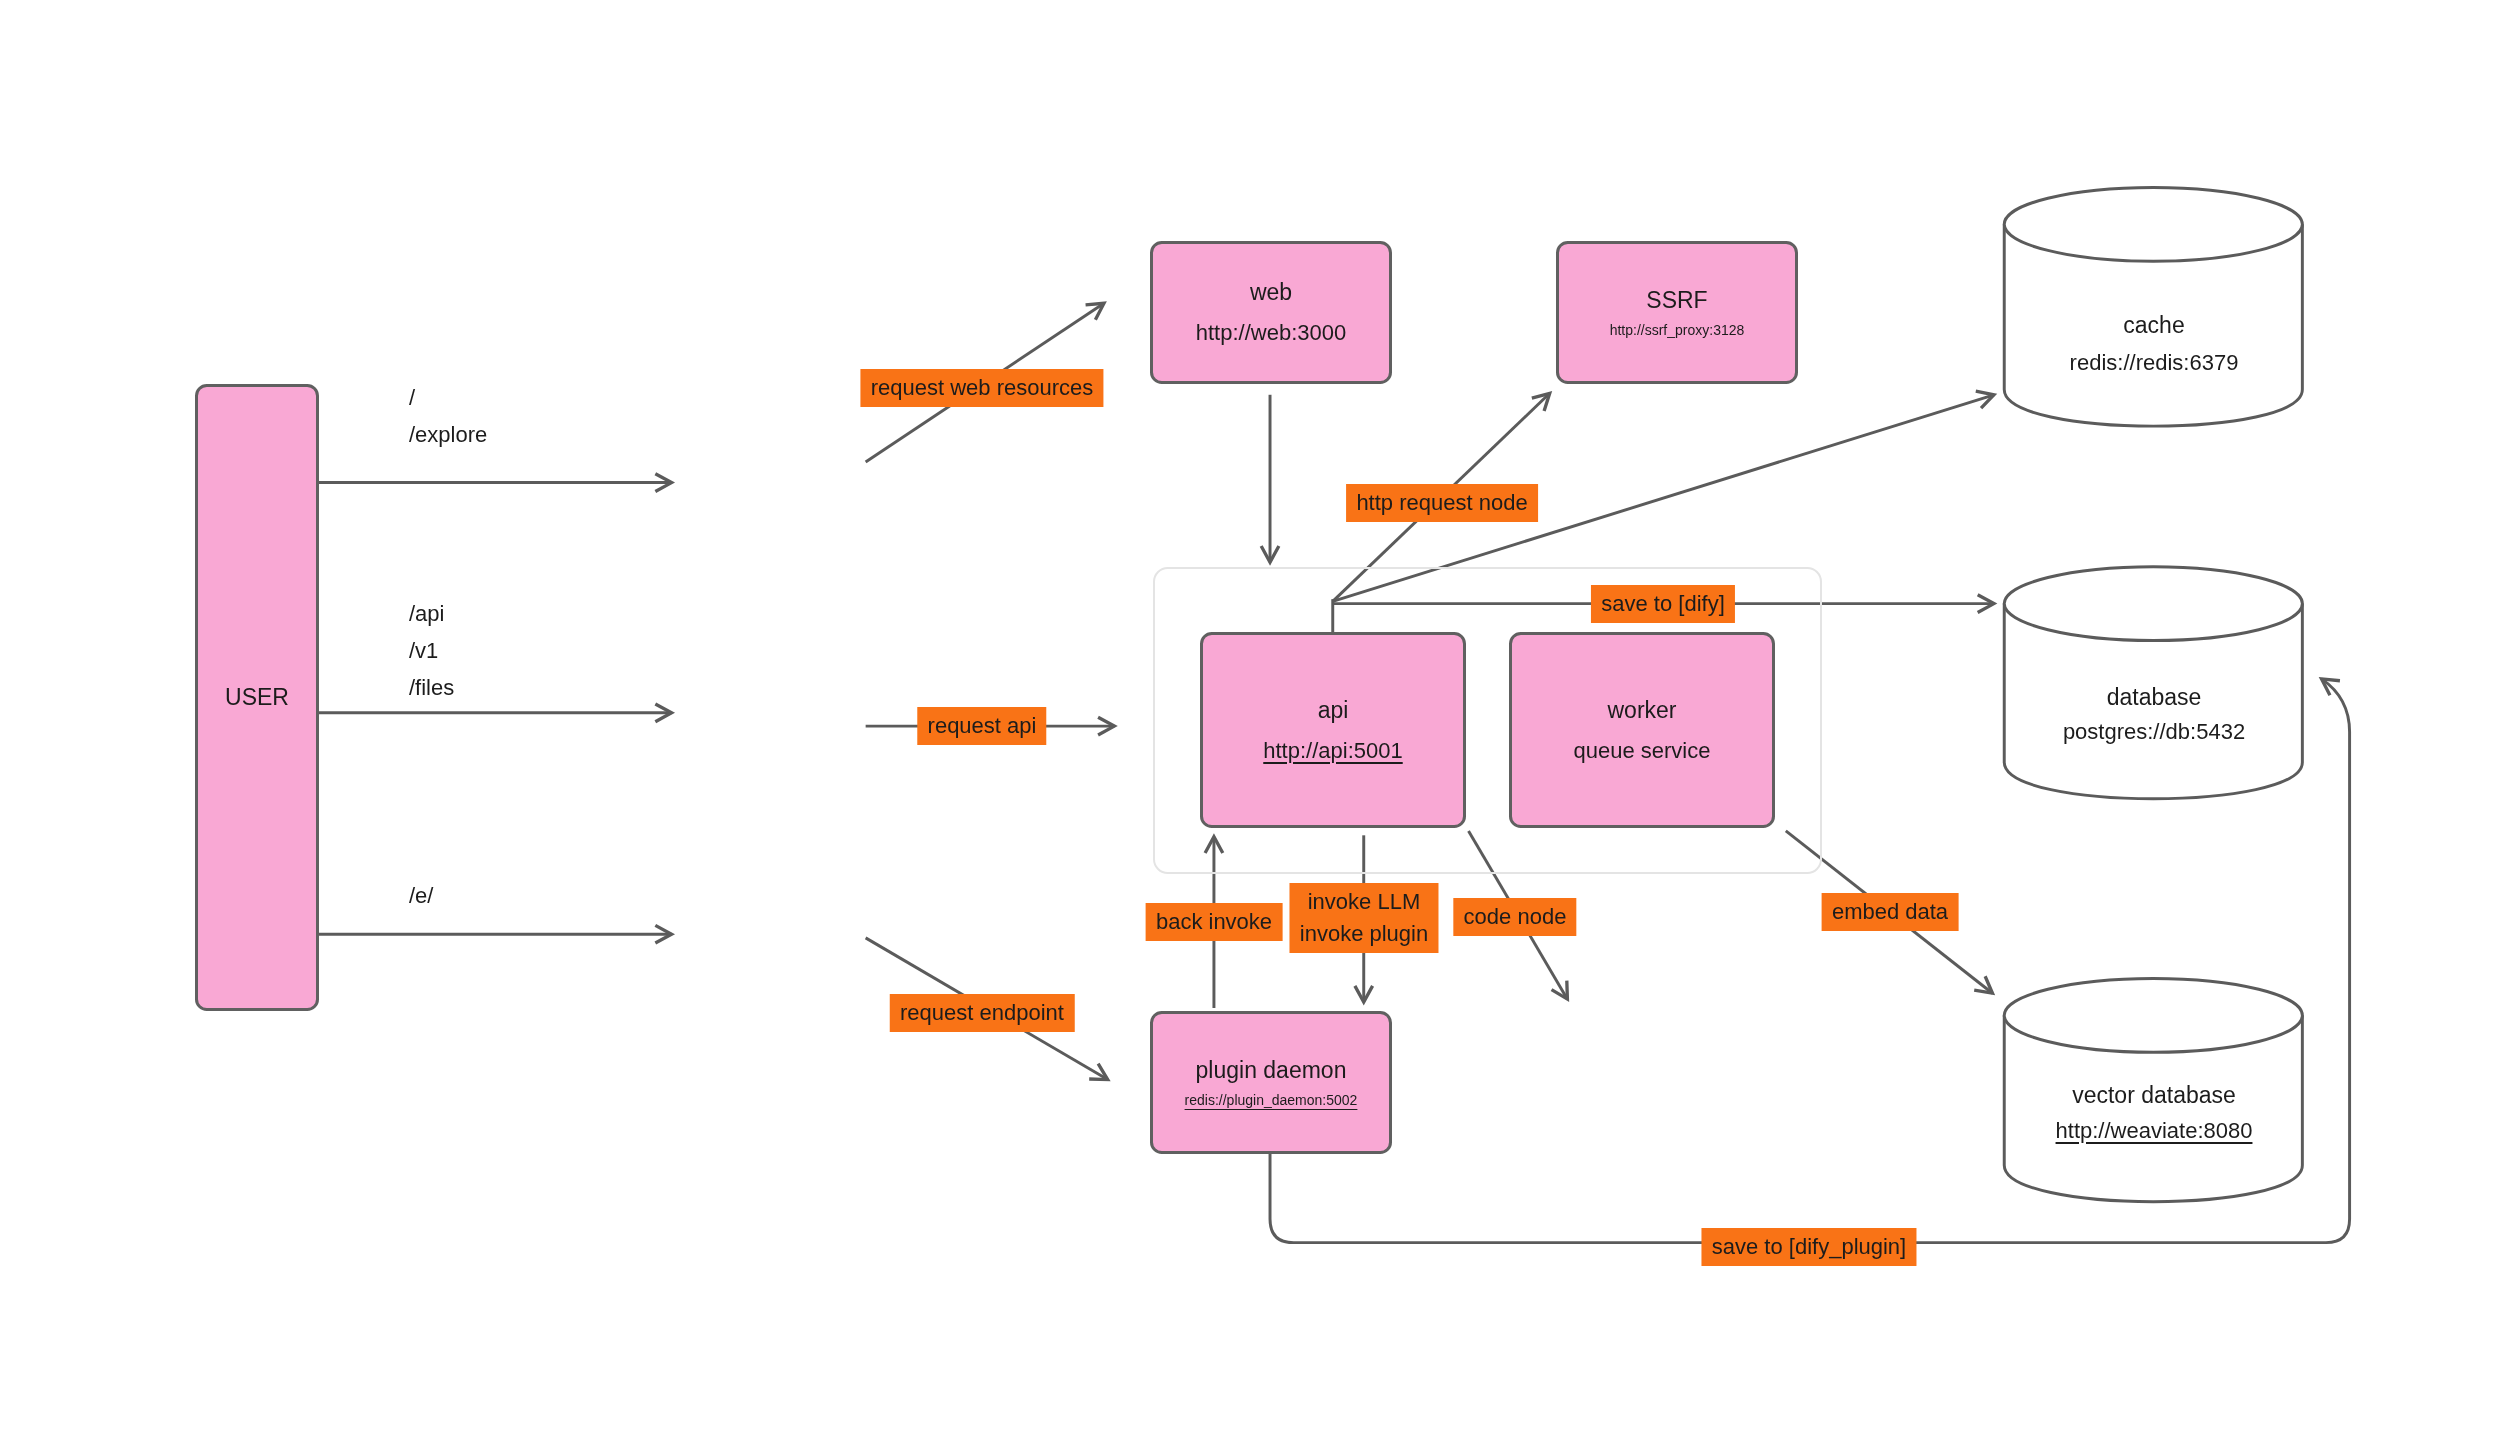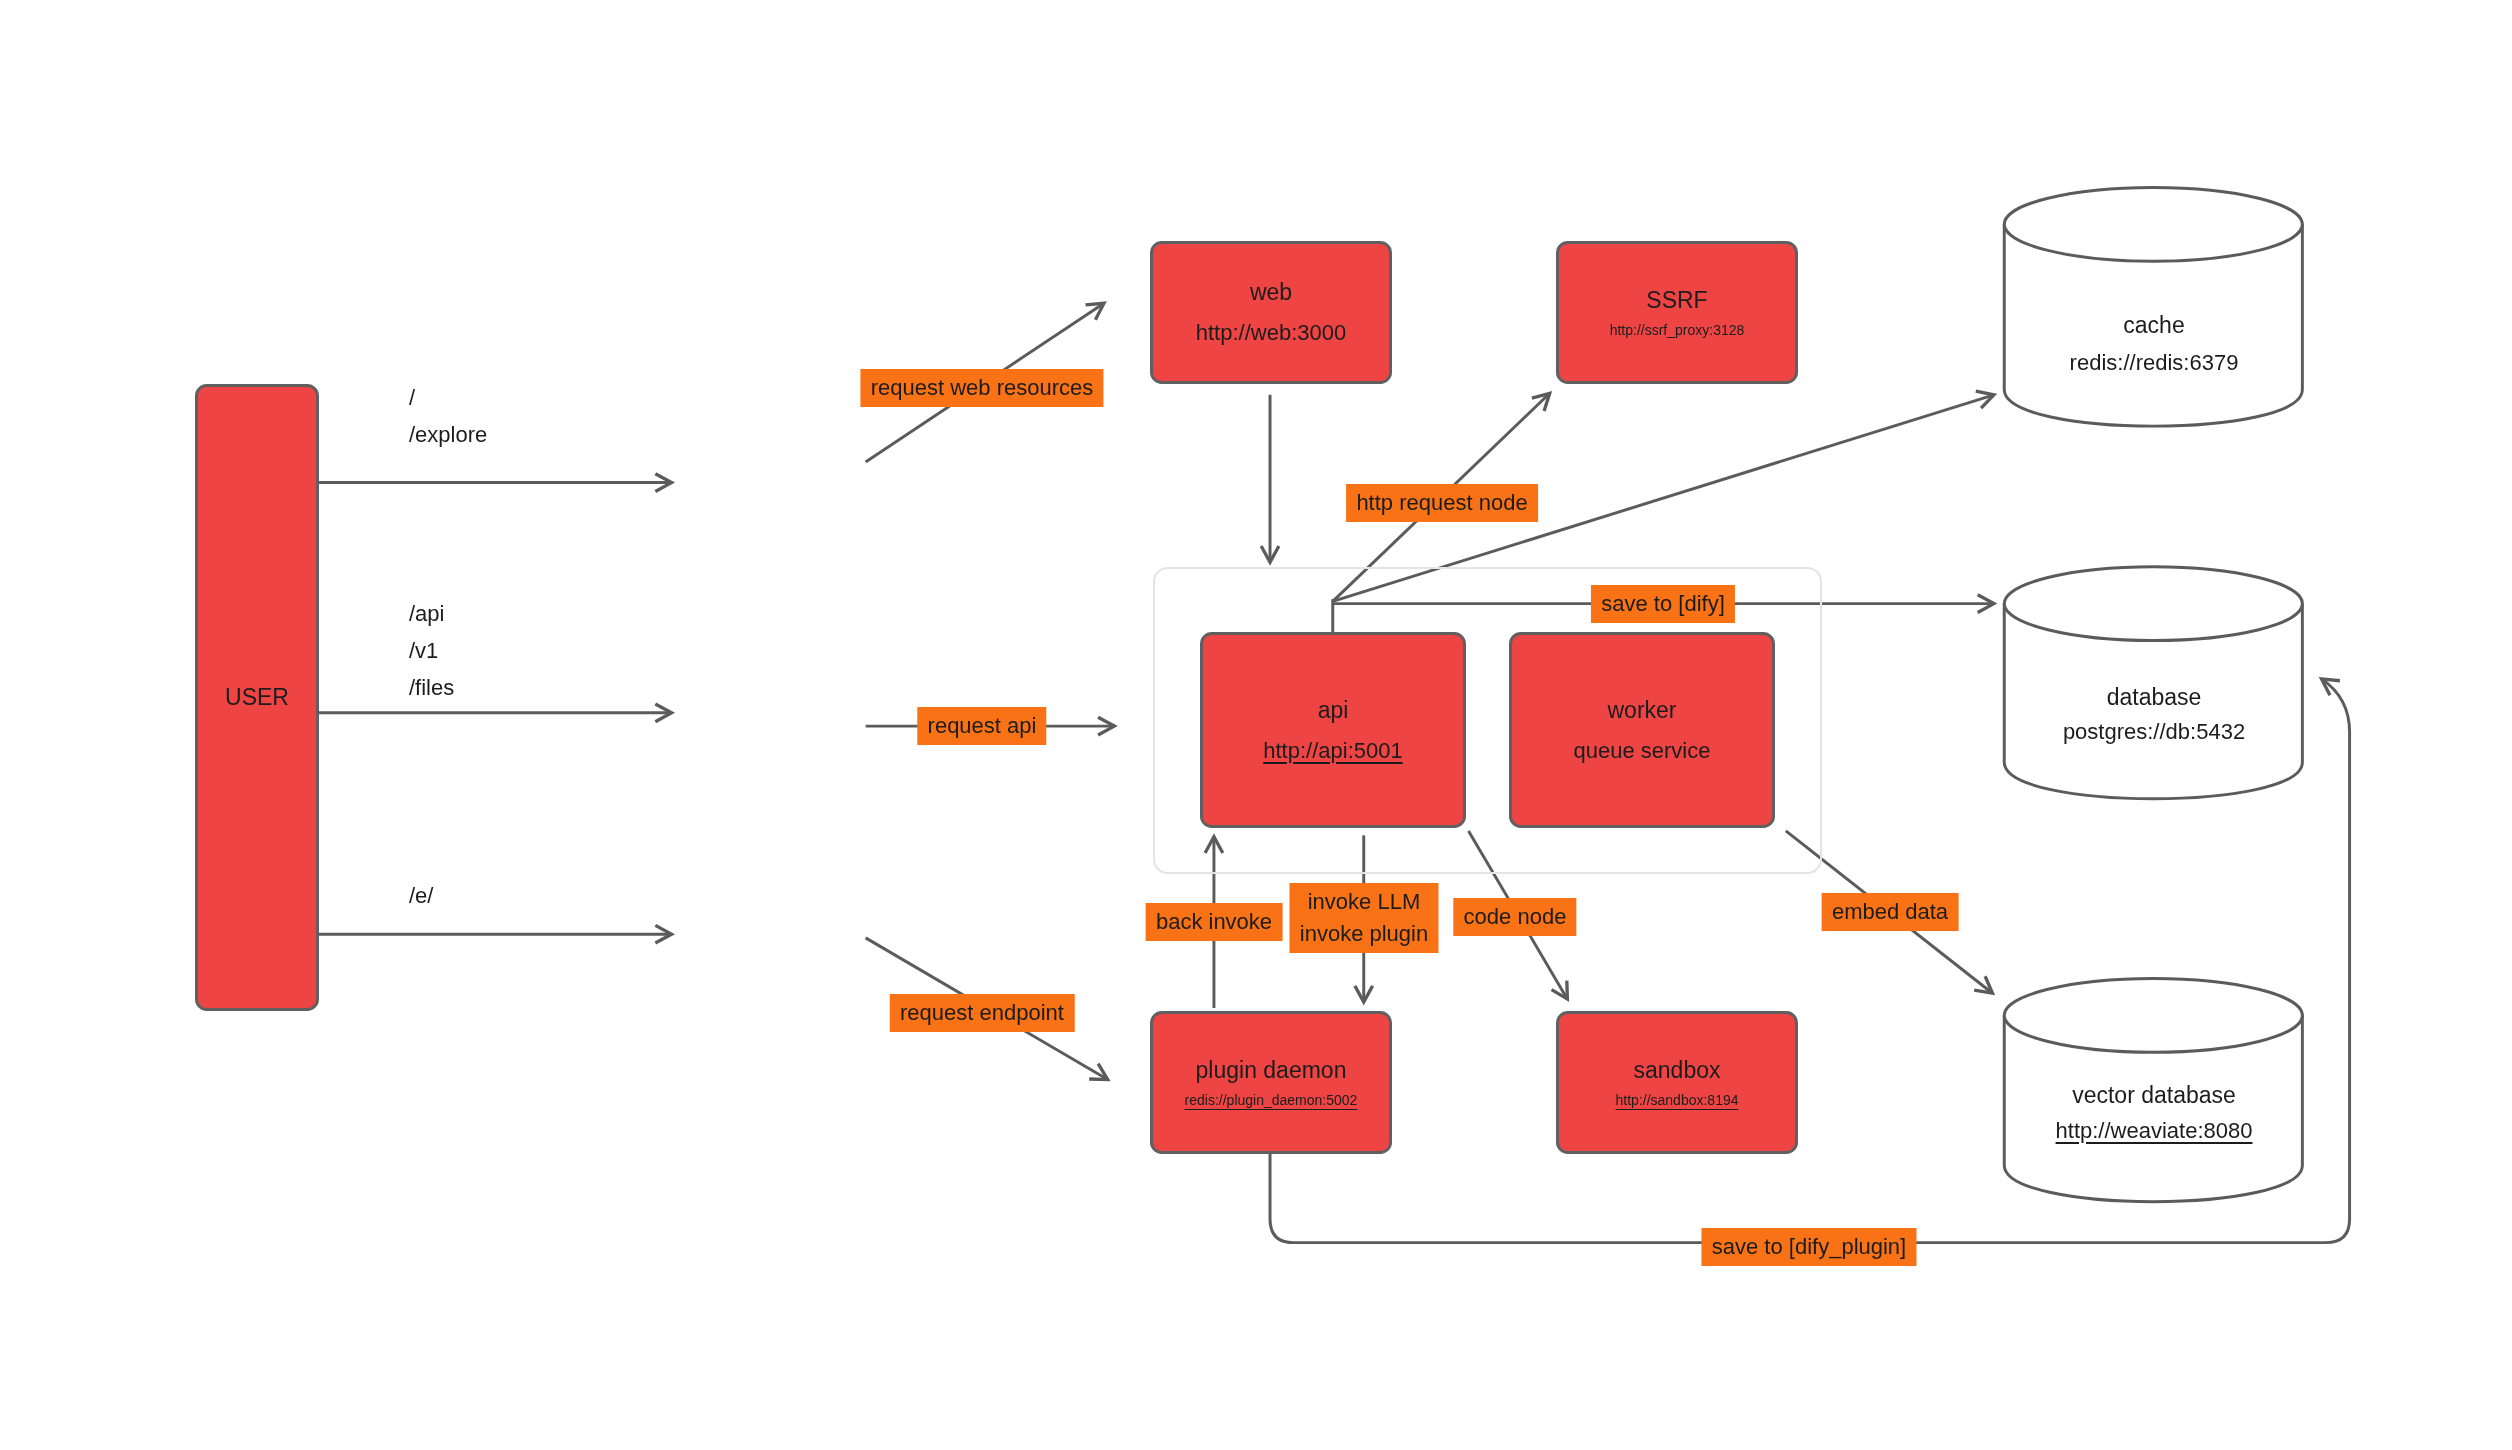--- a/index.html
+++ b/index.html
@@ -1,21 +1,21 @@
 <!DOCTYPE html>
 <html style="font-size:11.8px"><head>
 <meta charset="utf-8">
 <style>
   html, body { margin:0; padding:0; background:#ffffff; }
   body { font-family:"Liberation Sans","DejaVu Sans",sans-serif; color:#1c1c1c; }
   .canvas { position:relative; width:2512px; height:1450px; background:#ffffff; overflow:hidden; }
   svg.edges { position:absolute; left:0; top:0; }
   .edge { stroke:#5b5b5b; stroke-width:4; fill:none; }
   .cyl { stroke:#5b5b5b; stroke-width:4; fill:#ffffff; }
-  .node { position:absolute; box-sizing:border-box; background:#ef4444; border:3px solid #606060;
+  .node { position:absolute; box-sizing:border-box; background:#f9a8d4; border:3px solid #606060;
           border-radius:11.8px; display:flex; flex-direction:column; align-items:center;
           justify-content:center; text-align:center; }
   .node .title { font-size:23px; }
   .node .sub { font-size:22px; margin-top:14px; }
   .node .sub.small { font-size:14px; margin-top:8.9px; }
   .underline { text-decoration:underline; text-underline-offset:3.7px; }
   .group-box { position:absolute; box-sizing:border-box; border:2.2px solid #e4e4e4; border-radius:14.8px; }
   .edge-label { position:absolute; transform:translate(-50%,-50%); background:#f97316;
                 padding:3px 10.3px; font-size:22px; line-height:32px; white-space:pre-line;
                 width:max-content; text-align:center; }
@@ -98,24 +98,20 @@
   <div class="node" style="left:1509px; top:632px; width:266px; height:196px;">
     <span class="title">worker</span>
     <span class="sub">queue service</span>
   </div>
 
   <div class="node" style="left:1150px; top:1011px; width:242px; height:143px;">
     <span class="title">plugin daemon</span>
     <span class="sub small underline">redis://plugin_daemon:5002</span>
   </div>
 
-  <div class="node" style="left:1556px; top:1011px; width:242px; height:143px;">
-    <span class="title">sandbox</span>
-    <span class="sub small underline">http://sandbox:8194</span>
-  </div>
 
   <div class="cyl-text" style="left:2154px; top:325px;">cache</div>
   <div class="cyl-text sub" style="left:2154px; top:363px;">redis://redis:6379</div>
 
   <div class="cyl-text" style="left:2154px; top:697px;">database</div>
   <div class="cyl-text sub" style="left:2154px; top:732px;">postgres://db:5432</div>
 
   <div class="cyl-text" style="left:2154px; top:1095px;">vector database</div>
   <div class="cyl-text sub underline" style="left:2154px; top:1131px;">http://weaviate:8080</div>
 

